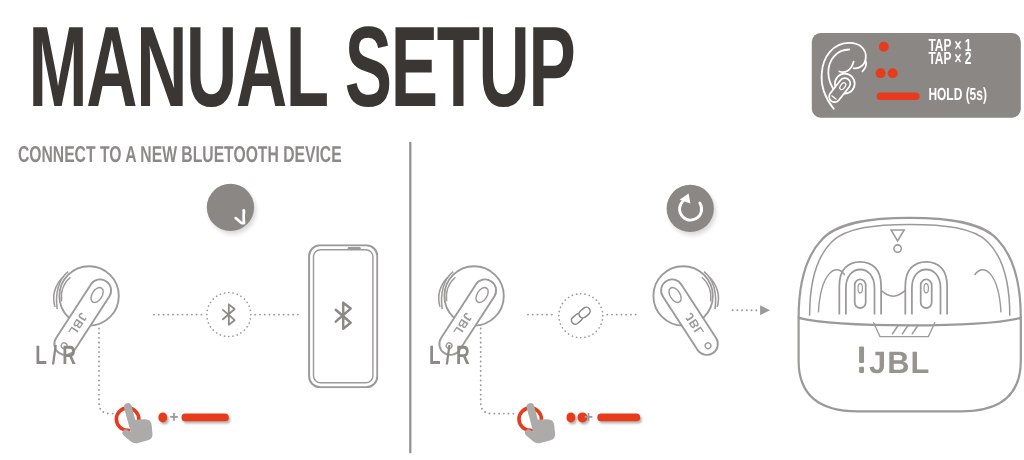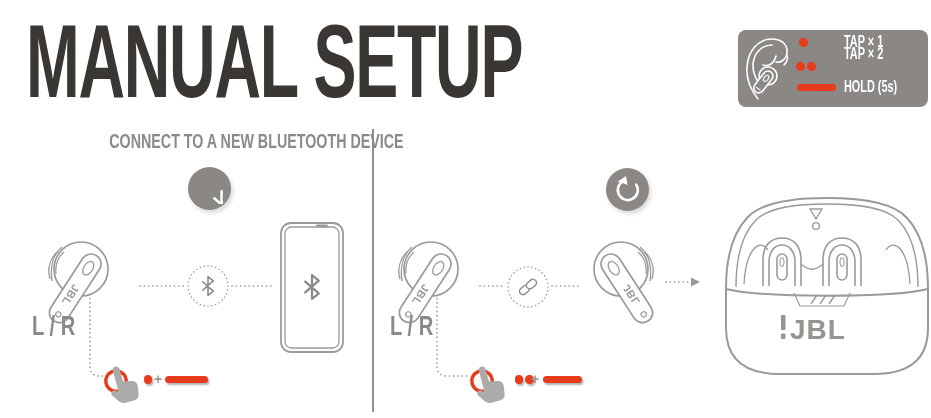--- a/index.html
+++ b/index.html
@@ -6,33 +6,33 @@
   #canvas{position:relative;width:931px;height:418px;background:#fff;overflow:hidden;
           font-family:"Liberation Sans",sans-serif;}
   .abs{position:absolute;}
   .cond{font-family:"Liberation Sans",sans-serif;font-weight:700;display:inline-block;
         transform:scaleX(0.68);transform-origin:left center;white-space:nowrap;}
   .cond-c{transform-origin:center center;}
   
   #title{left:26px;top:14px;font-size:104px;line-height:0.92;letter-spacing:-2px;color:#3A3633;}
   #title .cond{transform:scaleX(0.62);}
   
-  .panel-heading{top:131px;height:20px;display:flex;align-items:center;justify-content:flex-start;
+  .panel-heading{top:131px;height:20px;display:flex;align-items:center;justify-content:flex-end;
                  color:#8C8A87;font-size:21px;}
   
   #legend{left:738px;top:30px;width:190px;height:77px;background:#8A8784;border-radius:8px;}
   .legend-label{position:absolute;left:106px;color:#fff;font-size:16px;height:16px;line-height:16px;text-align:right;}
   .red-dot{position:absolute;border-radius:50%;background:#E73B1C;}
   .red-bar{position:absolute;border-radius:4px;background:#E73B1C;}
   .shadowed{box-shadow:1.5px 2px 2px rgba(90,88,86,.45);}
   .gray-circle{position:absolute;width:43px;height:43px;border-radius:50%;background:#8A8784;
                display:flex;align-items:center;justify-content:center;
                box-shadow:2px 3px 4px rgba(0,0,0,.15);z-index:3;}
   .plus{position:absolute;color:#9B9A98;font-size:14px;font-weight:700;z-index:4;}
-  .lr-label{color:#8C8A87;font-size:28px;z-index:3;}
+  .lr-label{color:#8C8A87;font-size:24px;z-index:3;}
   .lr-label .cond{transform:scaleX(0.72);}
   #divider{left:372px;top:129px;width:1.5px;height:283px;background:#918F8D;}
   svg{display:block;}
   .art{z-index:2;}
   .conn{z-index:1;}
   .gest{z-index:4;}
 </style>
 </head>
 <body>
 

